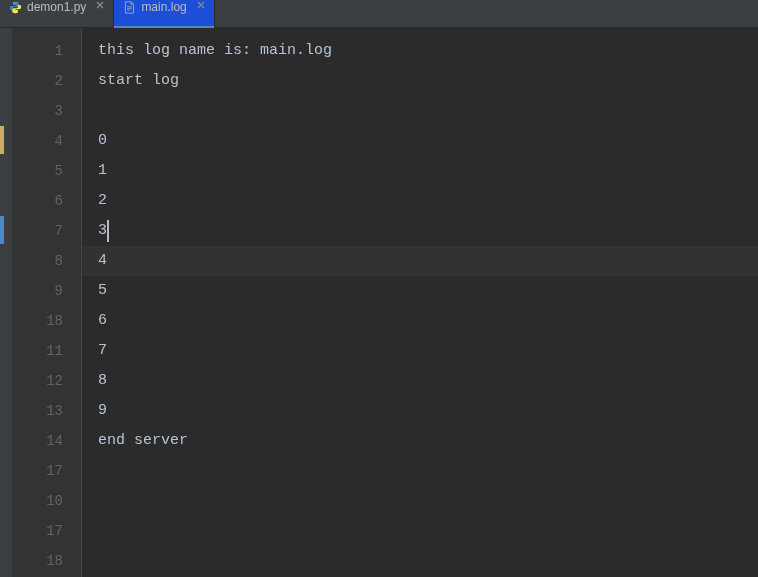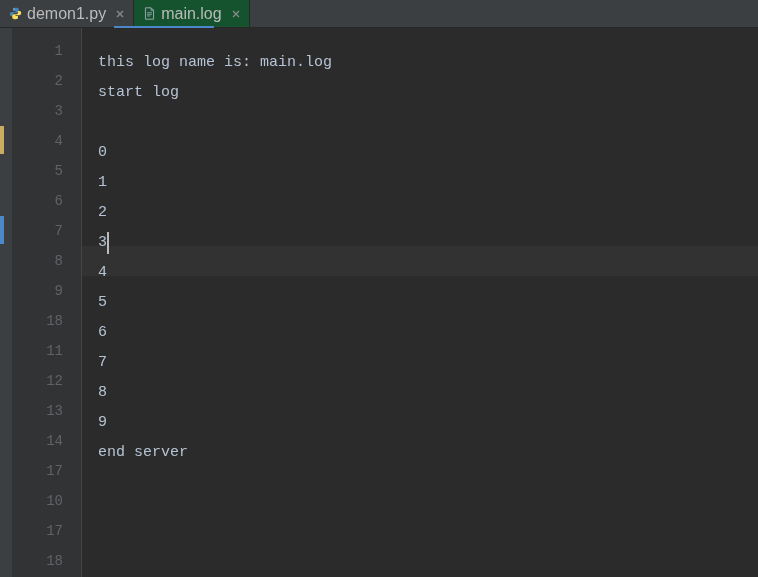--- a/index.html
+++ b/index.html
@@ -18,32 +18,31 @@
     }
     .tab-bar {
       background: #3c3f41;
       height: 28px;
       display: flex;
       align-items: stretch;
       border-bottom: 1px solid #282828;
     }
     .tab {
       display: flex;
-      align-items: center;
       padding: 0 8px;
       background: #3c3f41;
       border-right: 1px solid #282828;
-      font-size: 16px;
+      font-size: 12px;
       color: #bbbbbb;
       cursor: pointer;
       gap: 5px;
       font-family: "Segoe UI", sans-serif;
     }
     .tab.active {
-      background: #14532d;
+      background: #1d4ed8;
     }
     .tab .icon {
       width: 14px;
       height: 14px;
       display: flex;
       align-items: center;
       justify-content: center;
     }
     .tab .close-icon {
       width: 10px;
@@ -92,21 +91,21 @@
       border-right: 1px solid #424546;
     }
     .gutter .ln {
       height: 30px;
       line-height: 30px;
       font-size: 14px;
     }
     .code {
       flex: 1;
       background: #2b2b2b;
-      padding-top: 20px;
+      padding-top: 8px;
       padding-left: 16px;
       position: relative;
     }
     .code .line {
       height: 30px;
       line-height: 30px;
       white-space: pre;
       color: #b6c3d4;
       font-size: 15px;
       position: relative;

